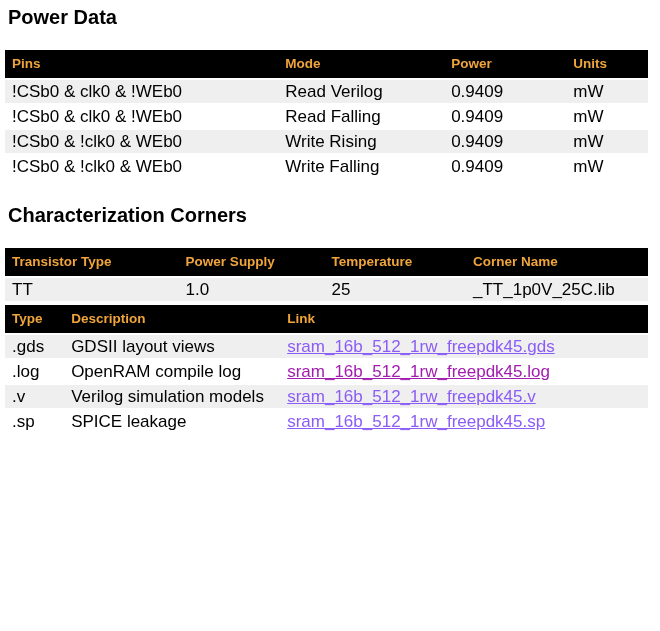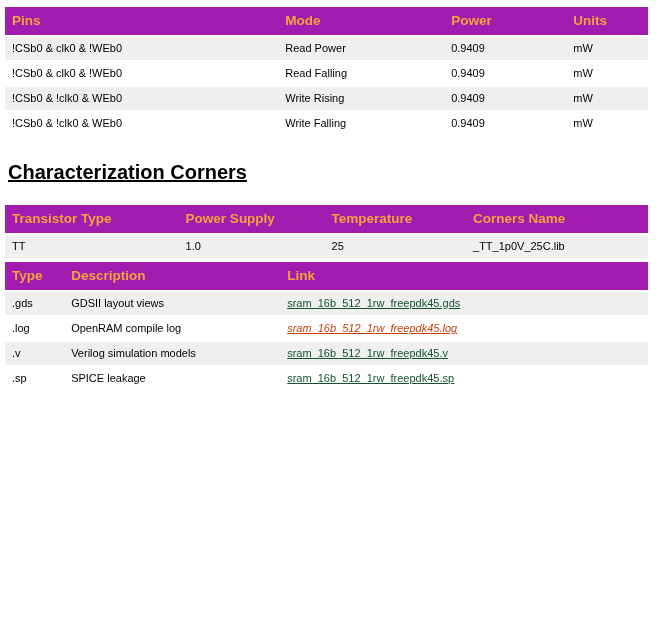--- a/index.html
+++ b/index.html
@@ -17,98 +17,97 @@
   }
   h2.section-heading {
     font-size: 20px;
     line-height: 25px;
     font-weight: bold;
     color: #000000;
     margin: 0 0 18px 3px;
   }
   section + section h2.section-heading {
     margin-top: 23px;
-    text-decoration: underline;
   }
   table.data-table {
     width: 100%;
     border-collapse: separate;
     border-spacing: 0 2px;
     table-layout: fixed;
   }
   table.data-table th {
-    background: #a21caf;
+    background: #000000;
     color: #f0a43c;
     font-size: 13.5px;
     line-height: 16px;
     font-weight: bold;
     text-align: left;
     padding: 6px 7px;
     margin-top: 44px;
   }
   table.data-table td {
-    font-size: 11px;
+    font-size: 17px;
     line-height: 15px;
     color: #000;
     padding: 4px 7px;
     overflow: hidden;
     white-space: nowrap;
   }
   table.data-table tbody tr:nth-child(odd) td {
     background: #efefef;
   }
   table.data-table tbody tr:nth-child(even) td {
     background: #ffffff;
   }
   a.file-link {
-    color: #14532d;
+    color: #8b5cf6;
     text-decoration: underline;
   }
   a.file-link.visited {
-    color: #c2410c;
-    font-style: italic;
+    color: #a21caf;
   }
   
   .t-power col.c1 { width: 42.5%; }
   .t-power col.c2 { width: 25.8%; }
   .t-power col.c3 { width: 19.0%; }
   .t-power col.c4 { width: 12.7%; }
   .t-corners col.c1 { width: 27.0%; }
   .t-corners col.c2 { width: 22.7%; }
   .t-corners col.c3 { width: 22.0%; }
   .t-corners col.c4 { width: 28.3%; }
   .t-deliv col.c1 { width: 9.2%; }
   .t-deliv col.c2 { width: 33.6%; }
   .t-deliv col.c3 { width: 57.2%; }
 </style>
 </head>
 <body>
 
 <div class="page">
 
   <section>
+    <h2 class="section-heading">Power Data</h2>
     <table class="data-table t-power">
       <colgroup>
           <col class="c1">
           <col class="c2">
           <col class="c3">
           <col class="c4">
         </colgroup>
       <thead>
         <tr>
             <th>Pins</th>
             <th>Mode</th>
             <th>Power</th>
             <th>Units</th>
           </tr>
       </thead>
       <tbody>
           <tr>
             <td>!CSb0 &amp; clk0 &amp; !WEb0</td>
-            <td>Read Power</td>
+            <td>Read Verilog</td>
             <td>0.9409</td>
             <td>mW</td>
           </tr>
           <tr>
             <td>!CSb0 &amp; clk0 &amp; !WEb0</td>
             <td>Read Falling</td>
             <td>0.9409</td>
             <td>mW</td>
           </tr>
           <tr>
@@ -134,21 +133,21 @@
           <col class="c1">
           <col class="c2">
           <col class="c3">
           <col class="c4">
         </colgroup>
       <thead>
         <tr>
             <th>Transistor Type</th>
             <th>Power Supply</th>
             <th>Temperature</th>
-            <th>Corners Name</th>
+            <th>Corner Name</th>
           </tr>
       </thead>
       <tbody>
           <tr>
             <td>TT</td>
             <td>1.0</td>
             <td>25</td>
             <td>_TT_1p0V_25C.lib</td>
           </tr>
         </tbody>

